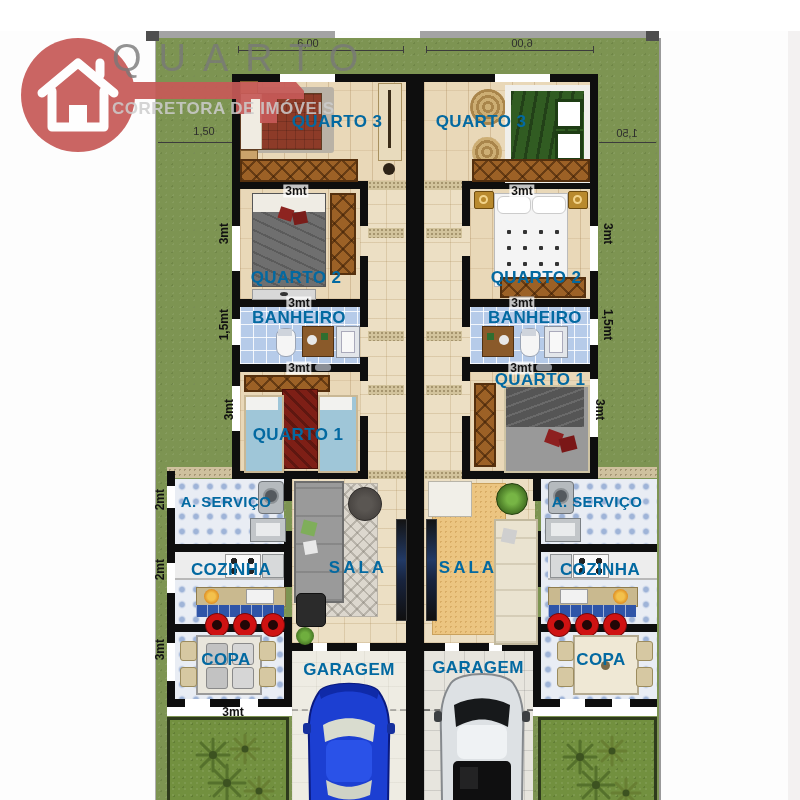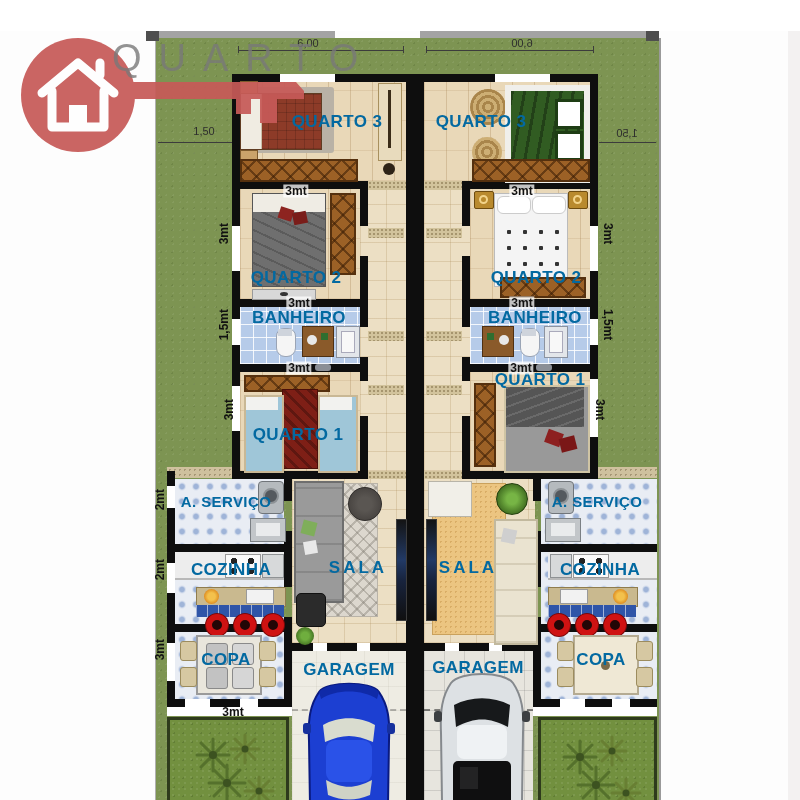--- a/index.html
+++ b/index.html
@@ -491,14 +491,15 @@
     <rect x="124" y="49" width="150" height="17" fill="#c75a58"></rect>
     <path d="M230,64 h15 v17 h-15 z M254,64 h17 v26 h-17 z M272,49 h18 l8,9 v8 h-26 z" fill="#c75a58"></path>
     <g stroke="#ffffff" stroke-width="9" fill="none" stroke-linecap="round" stroke-linejoin="round">
       <path d="M36,60 L72,30 L108,60"></path>
       <path d="M46,58 V94 H98 V58"></path>
       <path d="M94,42 V30"></path>
     </g>
     <rect x="63" y="72" width="18" height="22" fill="#ffffff"></rect>
   </svg>
   <div class="logo-brand" style="left:112px;top:6px;">QUARTO</div>
+  <div class="logo-tag" style="left:112px;top:68px;">CORRETORA DE IMÓVEIS</div>
 
 </div>
 
 </body></html>

